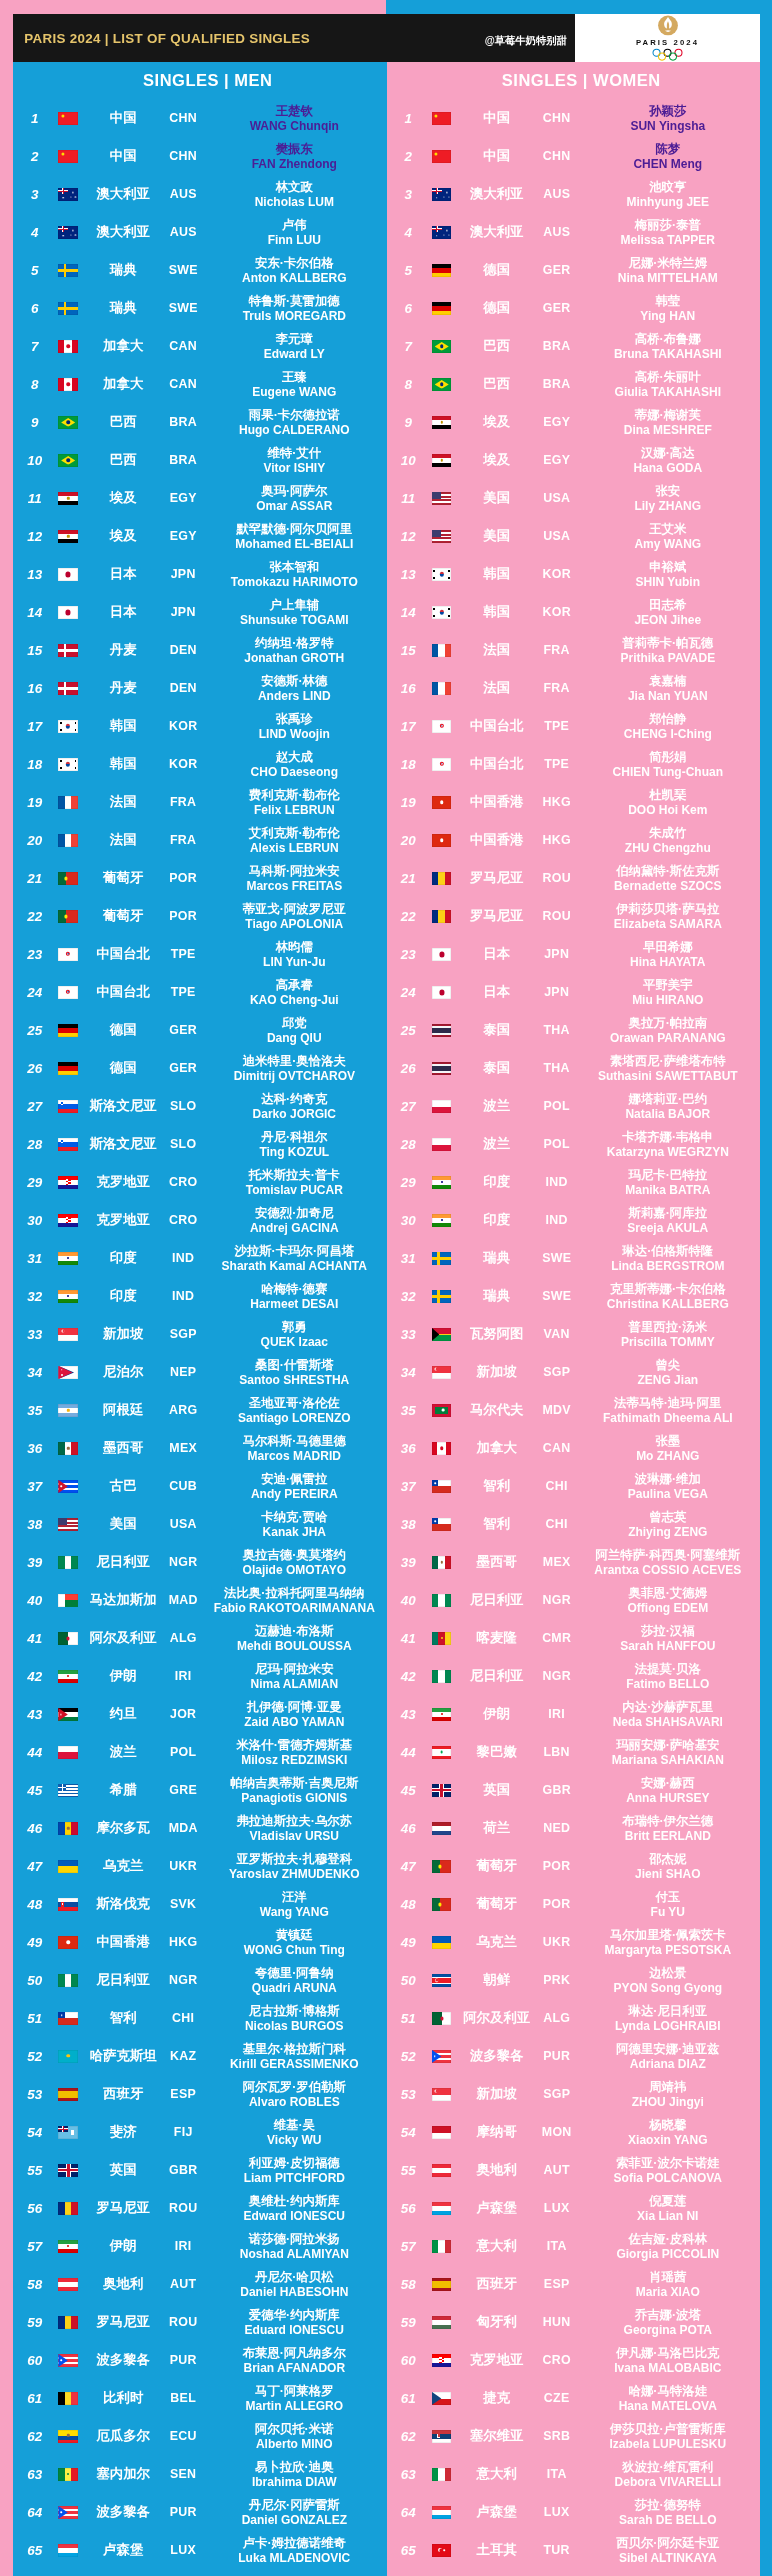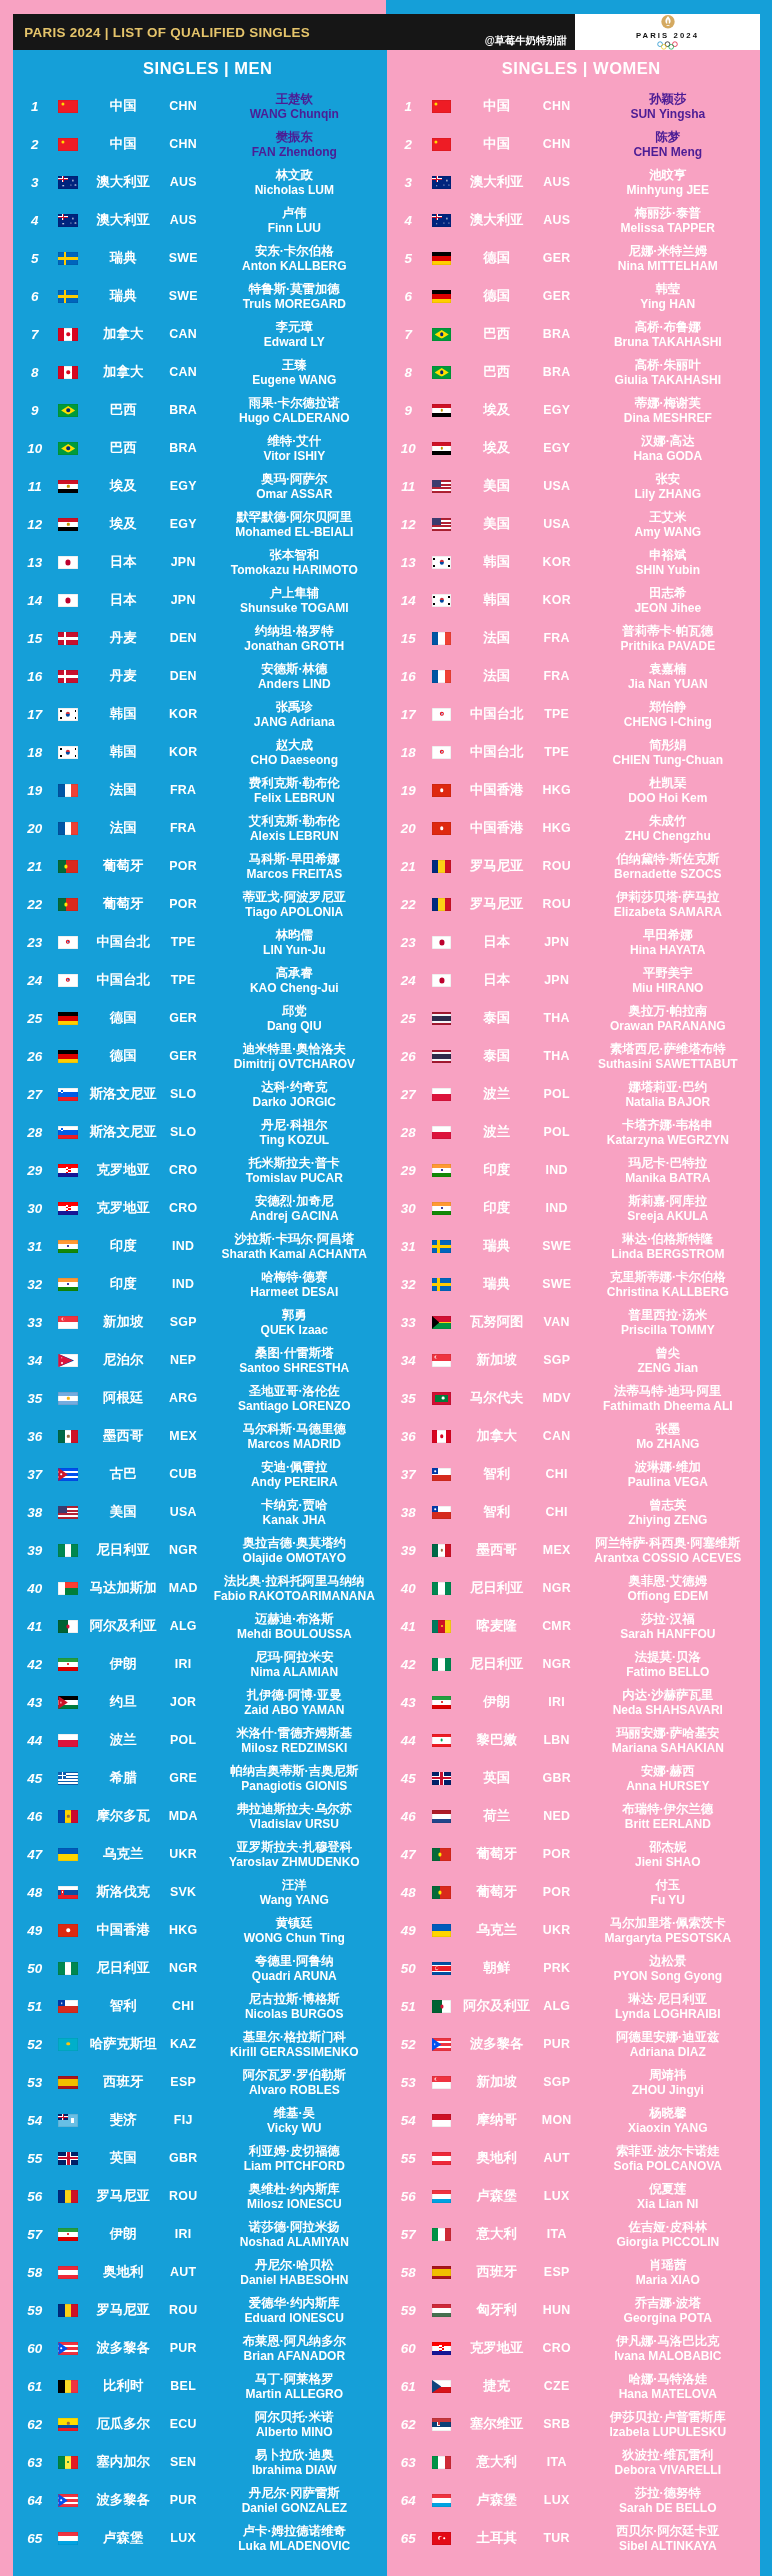--- a/index.html
+++ b/index.html
@@ -3,21 +3,21 @@
 <meta charset="utf-8">
 <style>
   html,body{margin:0;padding:0;}
   body{
     width:773px;height:2705px;position:relative;
     font-family:"Liberation Sans","DejaVu Sans",sans-serif;
     background:linear-gradient(90deg,#F8A2C2 0,#F8A2C2 386px,#159FD8 386px,#159FD8 100%);
   }
   .content{position:absolute;left:13px;top:14.4px;width:747px;height:2672px;}
   
-  .header{display:flex;height:36px;width:100%;}
+  .header{display:flex;height:48px;width:100%;}
   .blackbar{flex:0 0 562px;background:#161616;color:#E5C46B;display:flex;flex-direction:column;justify-content:center;padding-left:11.3px;box-sizing:border-box;position:relative;}
   .title-en{font-size:13.4px;font-weight:bold;letter-spacing:0.3px;}
   .title-zh{font-size:21.6px;font-weight:bold;margin-top:2.1px;}
   .watermark{position:absolute;right:8.2px;top:19.6px;color:#FFFFFF;font-size:10.3px;font-weight:bold;}
   .logobox{flex:1;background:#FFFFFF;display:flex;flex-direction:column;align-items:center;justify-content:center;gap:1px;}
   .logotext{font-size:7.7px;font-weight:bold;letter-spacing:2.1px;color:#111;}
   
   .cols{display:flex;height:2599px;}
   .col{width:374px;display:flex;flex-direction:column;}
   .col.men{background:#159FD8;}
@@ -319,21 +319,21 @@
                 <div class="ov" style="left: 8%; top: 14%; width: 9%; height: 16%; background: rgb(0, 0, 0);"></div>
                 <div class="ov" style="left: 83%; top: 14%; width: 9%; height: 16%; background: rgb(0, 0, 0);"></div>
                 <div class="ov" style="left: 8%; top: 70%; width: 9%; height: 16%; background: rgb(0, 0, 0);"></div>
                 <div class="ov" style="left: 83%; top: 70%; width: 9%; height: 16%; background: rgb(0, 0, 0);"></div>
               </div>
             </div>
             <div class="country">韩国</div>
             <div class="noc">KOR</div>
             <div class="names">
               <div class="zh">张禹珍</div>
-              <div class="en">JANG Adriana</div>
+              <div class="en">LIND Woojin</div>
             </div>
           </div>
           <div class="row">
             <div class="rank">18</div>
             <div class="flagbox">
               <div class="flag" style="background: linear-gradient(rgb(255, 255, 255) 0%, rgb(255, 255, 255) 100%);">
                 <div class="ov" style="left: 50%; top: 50%; width: 22%; height: 33.44%; transform: translate(-50%, -50%); border-radius: 50%; background: linear-gradient(rgb(205, 46, 58) 0px, rgb(205, 46, 58) 50%, rgb(0, 71, 160) 50%);"></div>
                 <div class="ov" style="left: 8%; top: 14%; width: 9%; height: 16%; background: rgb(0, 0, 0);"></div>
                 <div class="ov" style="left: 83%; top: 14%; width: 9%; height: 16%; background: rgb(0, 0, 0);"></div>
                 <div class="ov" style="left: 8%; top: 70%; width: 9%; height: 16%; background: rgb(0, 0, 0);"></div>
@@ -374,21 +374,21 @@
           <div class="row">
             <div class="rank">21</div>
             <div class="flagbox">
               <div class="flag" style="background: linear-gradient(90deg, rgb(4, 106, 56) 0%, rgb(4, 106, 56) 40%, rgb(218, 41, 28) 40%, rgb(218, 41, 28) 100%);">
                 <div class="ov" style="left: 40%; top: 50%; width: 16%; height: 24.32%; transform: translate(-50%, -50%); border-radius: 50%; background: rgb(255, 233, 0);"></div>
               </div>
             </div>
             <div class="country">葡萄牙</div>
             <div class="noc">POR</div>
             <div class="names">
-              <div class="zh">马科斯·早田希娜</div>
+              <div class="zh">马科斯·阿拉米安</div>
               <div class="en">Marcos FREITAS</div>
             </div>
           </div>
           <div class="row">
             <div class="rank">22</div>
             <div class="flagbox">
               <div class="flag" style="background: linear-gradient(90deg, rgb(4, 106, 56) 0%, rgb(4, 106, 56) 40%, rgb(218, 41, 28) 40%, rgb(218, 41, 28) 100%);">
                 <div class="ov" style="left: 40%; top: 50%; width: 16%; height: 24.32%; transform: translate(-50%, -50%); border-radius: 50%; background: rgb(255, 233, 0);"></div>
               </div>
             </div>
@@ -879,21 +879,21 @@
           </div>
           <div class="row">
             <div class="rank">56</div>
             <div class="flagbox">
               <div class="flag" style="background: linear-gradient(90deg, rgb(0, 43, 127) 0%, rgb(0, 43, 127) 33.3333%, rgb(252, 209, 22) 33.3333%, rgb(252, 209, 22) 66.6667%, rgb(206, 17, 38) 66.6667%, rgb(206, 17, 38) 100%);"></div>
             </div>
             <div class="country">罗马尼亚</div>
             <div class="noc">ROU</div>
             <div class="names">
               <div class="zh">奥维杜·约内斯库</div>
-              <div class="en">Milosz IONESCU</div>
+              <div class="en">Edward IONESCU</div>
             </div>
           </div>
           <div class="row">
             <div class="rank">57</div>
             <div class="flagbox">
               <div class="flag" style="background: linear-gradient(rgb(35, 159, 64) 0%, rgb(35, 159, 64) 33.3333%, rgb(255, 255, 255) 33.3333%, rgb(255, 255, 255) 66.6667%, rgb(218, 0, 0) 66.6667%, rgb(218, 0, 0) 100%);">
                 <div class="ov" style="left: 50%; top: 50%; width: 10%; height: 15.2%; transform: translate(-50%, -50%); border-radius: 50%; background: rgb(218, 0, 0);"></div>
               </div>
             </div>
             <div class="country">伊朗</div>

